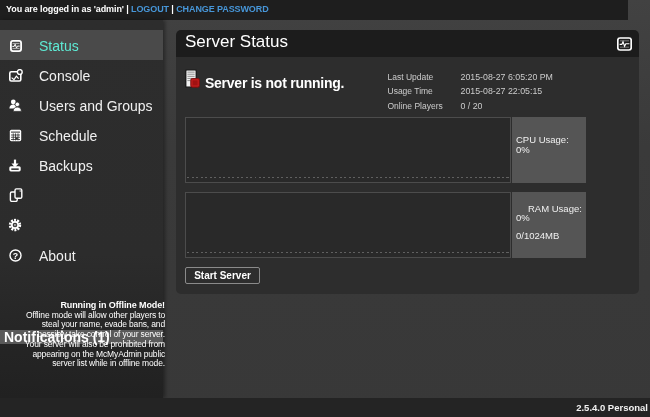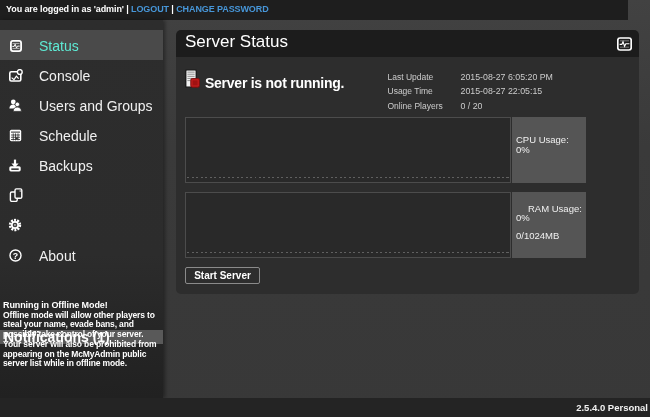--- a/index.html
+++ b/index.html
@@ -8,21 +8,21 @@
 #topbar .lnk { color:#4796d8; }
 #sidebar { position:absolute; top:20px; left:0; width:163px; height:378px;
   background:linear-gradient(180deg,#2d2d2d 0%,#2c2c2c 62%,#242424 88%,#212121 100%);
   box-shadow:2px 0 4px rgba(0,0,0,0.4); }
 #menu { position:absolute; top:10px; left:0; width:163px; }
 .mrow { height:30px; position:relative; color:#f0f0f0; font-size:14px; }
 .mrow.sel { background:#4a4a4a; color:#5eead4;padding-left:24px; }
 .mrow .ic { position:absolute; left:8px; top:8px; width:14px; height:14px; }
 .mrow .lbl { position:absolute; left:39px; top:8px; }
 #notifhead { position:absolute; top:262px; left:0; width:163px; height:14px; background:#595959; color:#fff; font-size:14px; font-weight:bold; line-height:14.5px; padding-left:4px;margin-top:48px; }
-#notifbody { position:absolute; top:281px; left:3px; width:162px; color:#fff; font-size:8.5px; font-weight:bold; letter-spacing:-0.15px; line-height:9.7px; }
+#notifbody { position:absolute; top:281px; left:3px; width:162px; color:#fff; font-size:8.5px; font-weight:normal; letter-spacing:-0.15px; line-height:9.7px;text-align:right; }
 #notifbody b { font-size:9px; letter-spacing:-0.1px; }
 #panel { position:absolute; left:176px; top:30px; width:463px; height:264px; }
 #phead { position:absolute; top:0; left:0; width:463px; height:27px; background:#1c1c1c; border-radius:5px 5px 0 0; color:#fff; }
 #phead .t { position:absolute; left:9px; top:1.5px; font-size:17px; }
 #phead .hic { position:absolute; right:7px; top:7px; width:15px; height:14px; }
 #pbody { position:absolute; top:27px; left:0; width:463px; height:237px; background:#2d2d2d; border-radius:0 0 5px 5px; }
 #srvicon { position:absolute; left:9px; top:11.5px; width:15px; height:19px; }
 #srvtext { position:absolute; left:29px; top:17.5px; font-size:14px; font-weight:bold; letter-spacing:-0.25px; color:#fff; }
 #infotbl { position:absolute; left:211.5px; top:12.5px; font-size:8.5px; font-weight:normal; color:#ccc; line-height:14.6px; }
 #infotbl .r { white-space:nowrap; }

